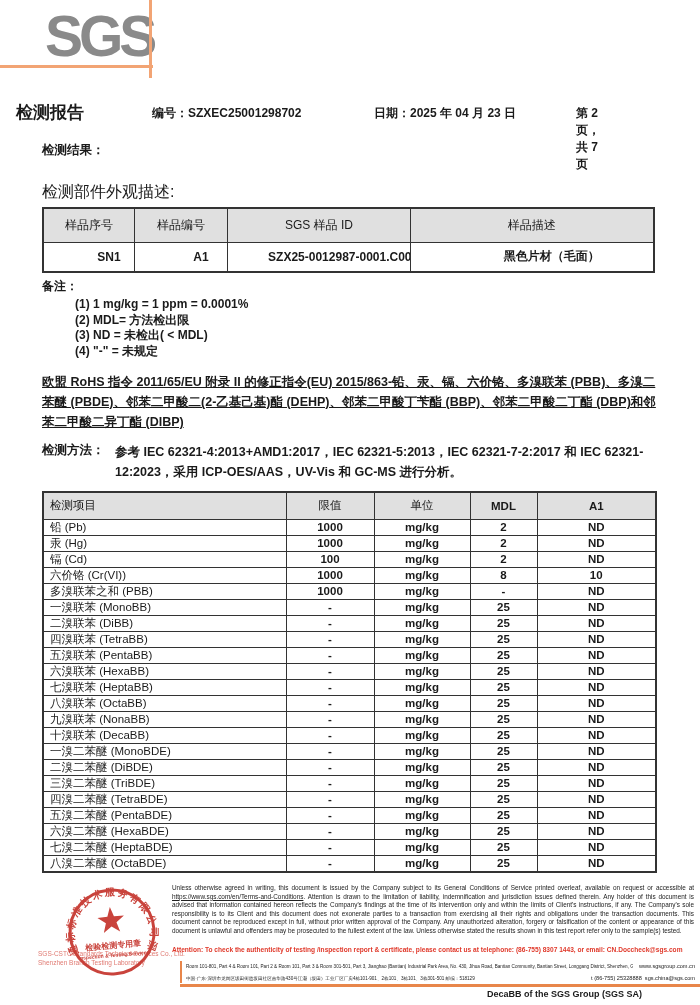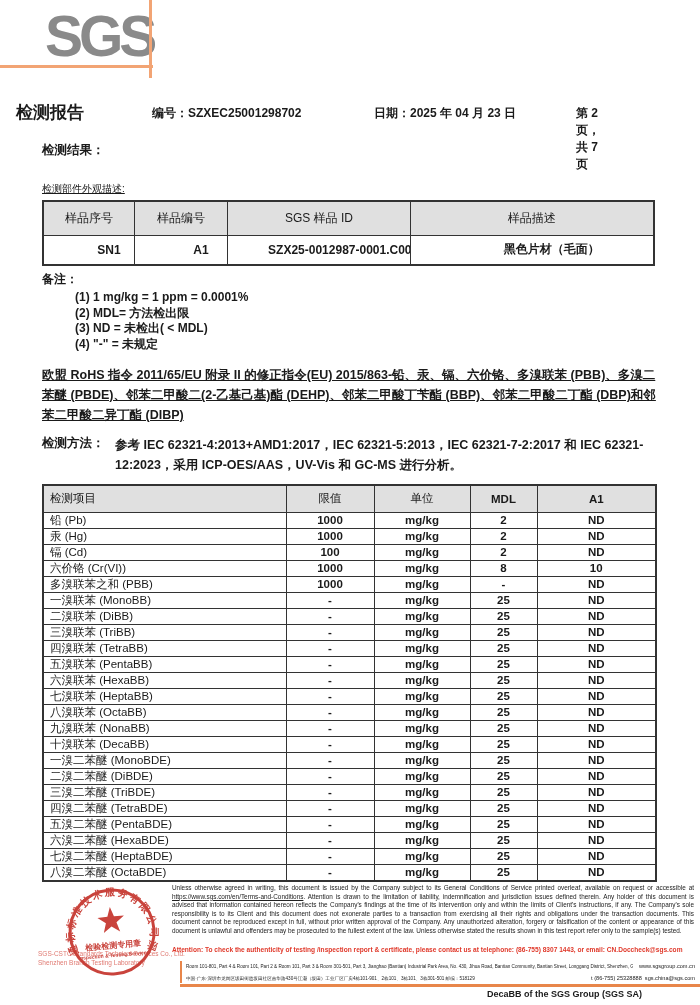--- a/index.html
+++ b/index.html
@@ -18,21 +18,21 @@
   .logo-vline { position:absolute; left:149px; top:0; width:3px; height:78px; background:#f2a474; }
   .title-row { position:absolute; top:101px; left:0; width:603px; height:22px; }
   .report-title { position:absolute; left:16px; top:0; font-size:17px; font-weight:bold; }
   .report-no   { position:absolute; left:152px; top:4px; font-size:12px; font-weight:bold; }
   .report-date { position:absolute; left:374px; top:4px; font-size:12px; font-weight:bold; }
   .report-page { position:absolute; left:576px; top:4px; font-size:12px; font-weight:bold; }
 
   
   .content { position:absolute; left:42px; top:142px; width:613px; }
   .h-results { font-size:12.5px; font-weight:bold; }
-  .h-appearance { margin-top:23px; font-size:10px; text-decoration:underline; }
+  .h-appearance { margin-top:23px; font-size:16px; }
 
   table { border-collapse:collapse; table-layout:fixed; width:100%; }
   th, td { border:1px solid #333; overflow:hidden; white-space:nowrap; }
 
   .sample-table { margin-top:4px; border:2px solid #333; }
   .sample-table th { height:34px; background:#e0e0e0; font-size:12px; font-weight:normal; text-align:center; }
   .sample-table td { height:30px; font-size:12px; font-weight:bold; text-align:center;padding-left:40px; }
 
   .notes-label { margin-top:5px; font-size:12px; font-weight:bold; }
   .notes-list { list-style:none; margin-top:2px; padding-left:33px; font-size:12px; font-weight:bold; }
@@ -186,27 +186,20 @@
             <td>ND</td>
           </tr>
           <tr>
             <td>二溴联苯 (DiBB)</td>
             <td>-</td>
             <td>mg/kg</td>
             <td>25</td>
             <td>ND</td>
           </tr>
           <tr>
-            <td>三溴联苯 (TriBB)</td>
-            <td>-</td>
-            <td>mg/kg</td>
-            <td>25</td>
-            <td>ND</td>
-          </tr>
-          <tr>
             <td>四溴联苯 (TetraBB)</td>
             <td>-</td>
             <td>mg/kg</td>
             <td>25</td>
             <td>ND</td>
           </tr>
           <tr>
             <td>五溴联苯 (PentaBB)</td>
             <td>-</td>
             <td>mg/kg</td>

